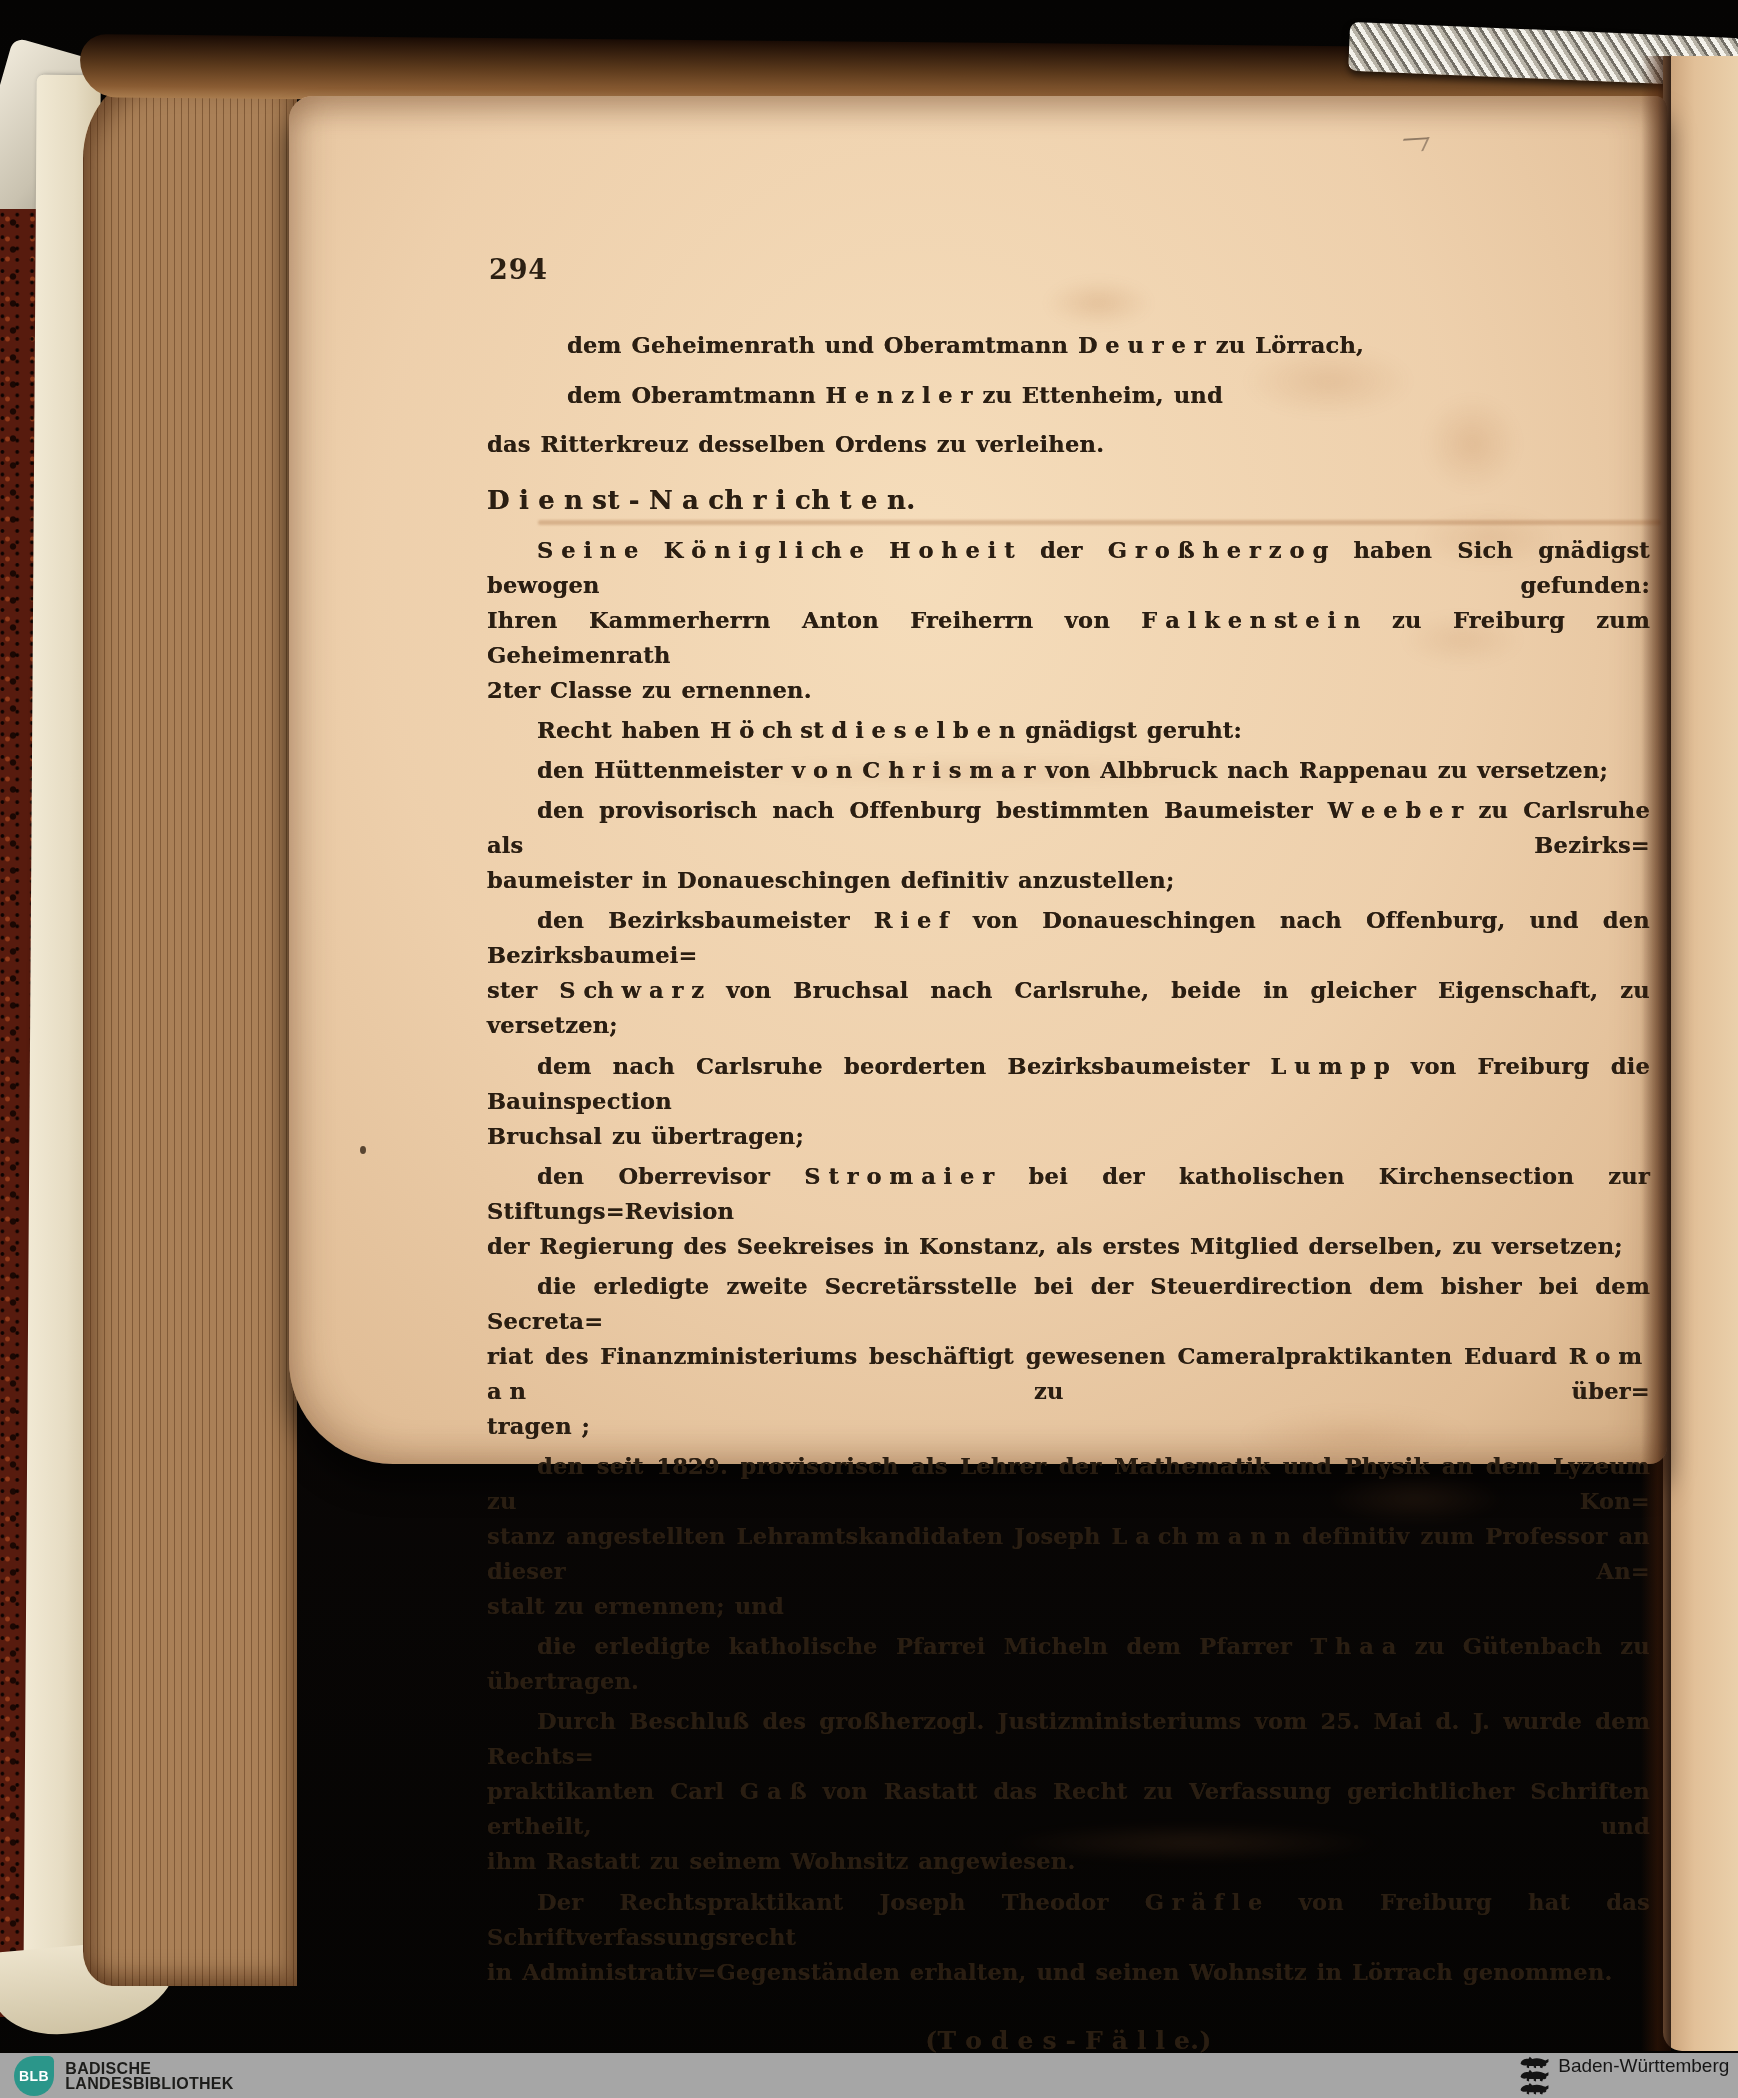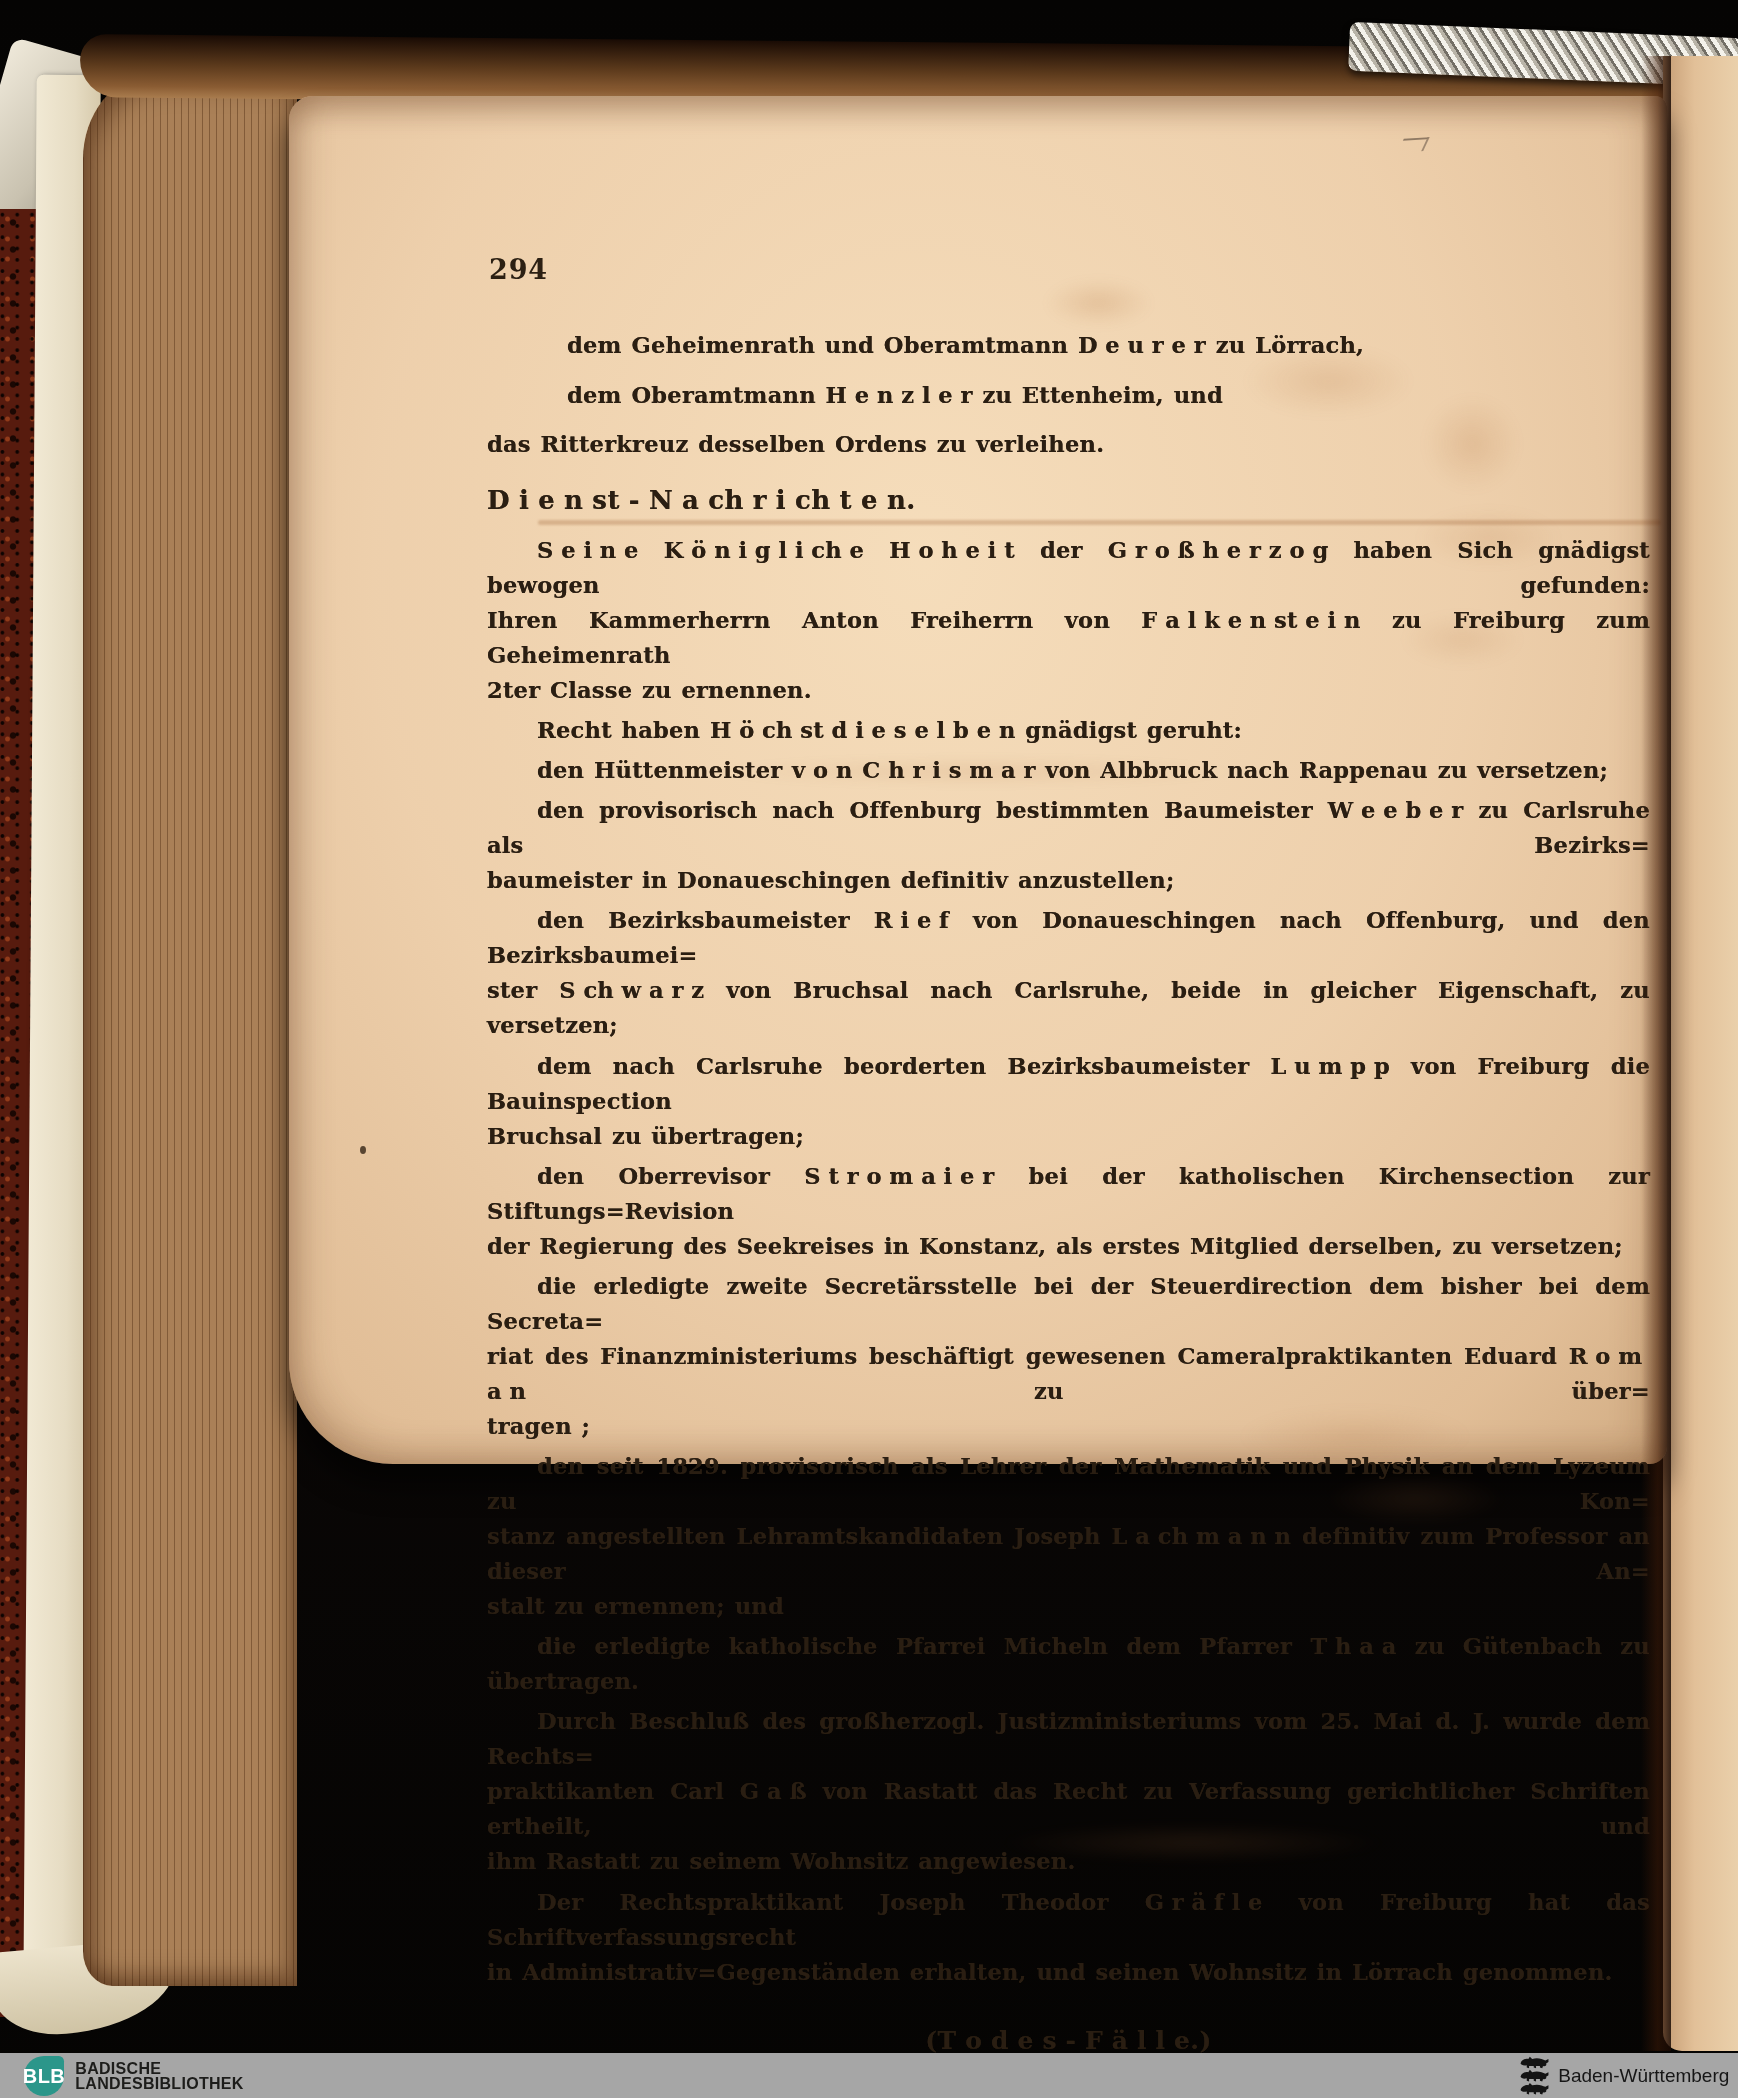--- a/index.html
+++ b/index.html
@@ -123,29 +123,29 @@
   .h1 { margin:17.4px 0 14px; font-size:26px; font-weight:700; text-align:left; line-height:38px; }
   .h2 { margin:33px 0 37px; font-size:25px; font-weight:700; text-align:center; line-height:35px; }
   h2 { letter-spacing:0.4px; }
   
   .footer {
     position:absolute; left:0; bottom:0; width:1738px; height:46px;
     background:#a6a6a6; display:flex; align-items:center;
     font-family:"Liberation Sans", sans-serif;
   }
   .blb-logo {
-    width:40px; height:40px; margin-left:24px; flex:0 0 auto;
+    width:40px; height:40px; margin-left:14px; flex:0 0 auto;
     background:#2b968a; border-radius:20px 5.2px 20px 20px;
     display:flex; align-items:center; justify-content:center;
-    color:#fff; font-weight:700; font-size:20px; letter-spacing:0.4px;
+    color:#fff; font-weight:700; font-size:14px; letter-spacing:0.4px;
   }
   .blb-name { margin-left:11.3px; font-weight:700; font-size:16px; line-height:15px;
     color:#1d1d1b; letter-spacing:0.3px; }
   .footer-spacer { flex:1; }
-  .bw-brand { display:flex; align-items:center; gap:8px; margin-right:8.7px; }
+  .bw-brand { display:flex; align-items:flex-start; gap:8px; margin-right:8.7px; }
   .bw-text { font-size:19px; color:#161616; }
 </style>
 </head>
 <body>
 
 <div class="scene">
 
   <div class="corner-cloth"></div>
   <div class="cover-marble"></div>
   <div class="endpaper"></div>

